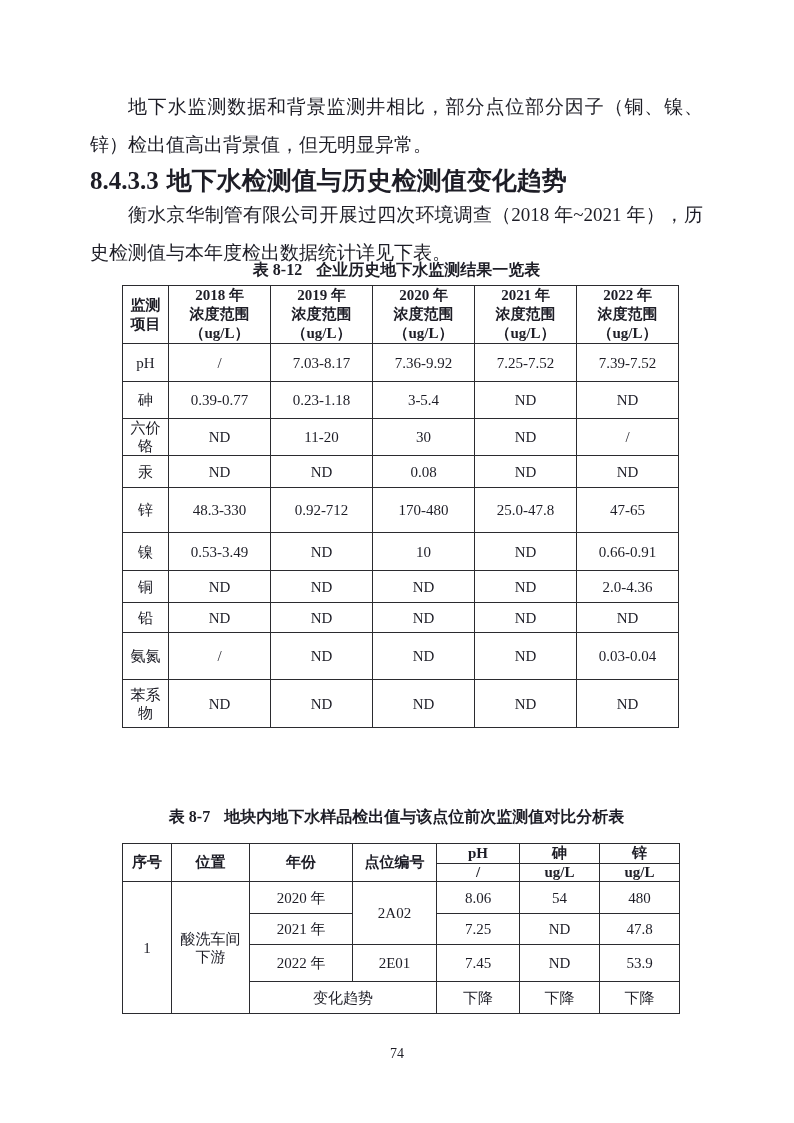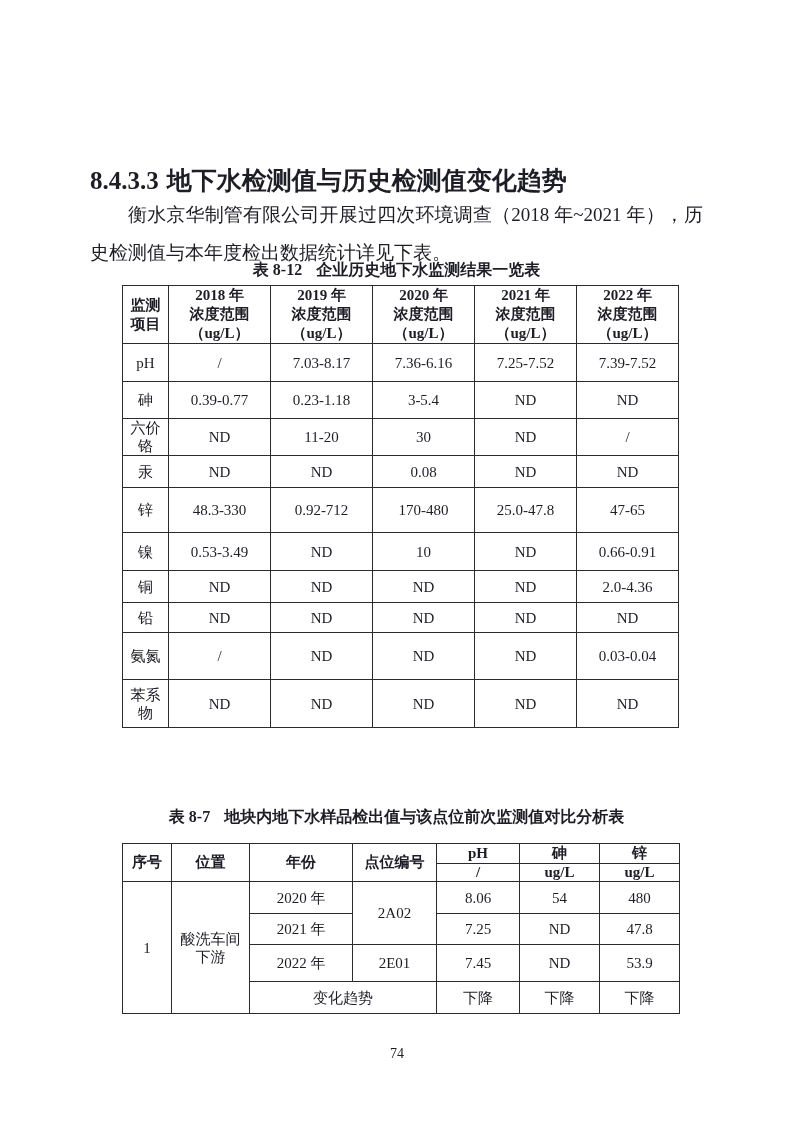--- a/index.html
+++ b/index.html
@@ -79,20 +79,21 @@
     font-size: 14px;
     line-height: 20px;
     text-align: center;
   }
 </style>
 </head>
 <body>
 
 <div class="page">
 
+  <p class="body-text" id="p-intro">地下水监测数据和背景监测井相比，部分点位部分因子（铜、镍、锌）检出值高出背景值，但无明显异常。</p>
 
   <h3 class="section-heading" id="heading"><span class="h-num">8.4.3.3</span><span class="h-title">地下水检测值与历史检测值变化趋势</span></h3>
 
   <p class="body-text" id="p-survey">衡水京华制管有限公司开展过四次环境调查（2018 年~2021 年），历史检测值与本年度检出数据统计详见下表。</p>
 
   <p class="tbl-caption" id="cap-1"><span class="cap-label">表 8-12</span><span class="cap-title">企业历史地下水监测结果一览表</span></p>
 
   <table class="data-tbl" id="history-table">
     <colgroup>
       <col style="width:46px">
@@ -128,21 +129,21 @@
       <th>
             <div>2022 年</div>
             <div>浓度范围</div>
             <div>（ug/L）</div>
           </th>
     </tr>
     <tr style="height:38px">
       <td>pH</td>
       <td>/</td>
       <td>7.03-8.17</td>
-      <td>7.36-6.16</td>
+      <td>7.36-9.92</td>
       <td>7.25-7.52</td>
       <td>7.39-7.52</td>
     </tr>
     <tr style="height:37px">
       <td>砷</td>
       <td>0.39-0.77</td>
       <td>0.23-1.18</td>
       <td>3-5.4</td>
       <td>ND</td>
       <td>ND</td>

